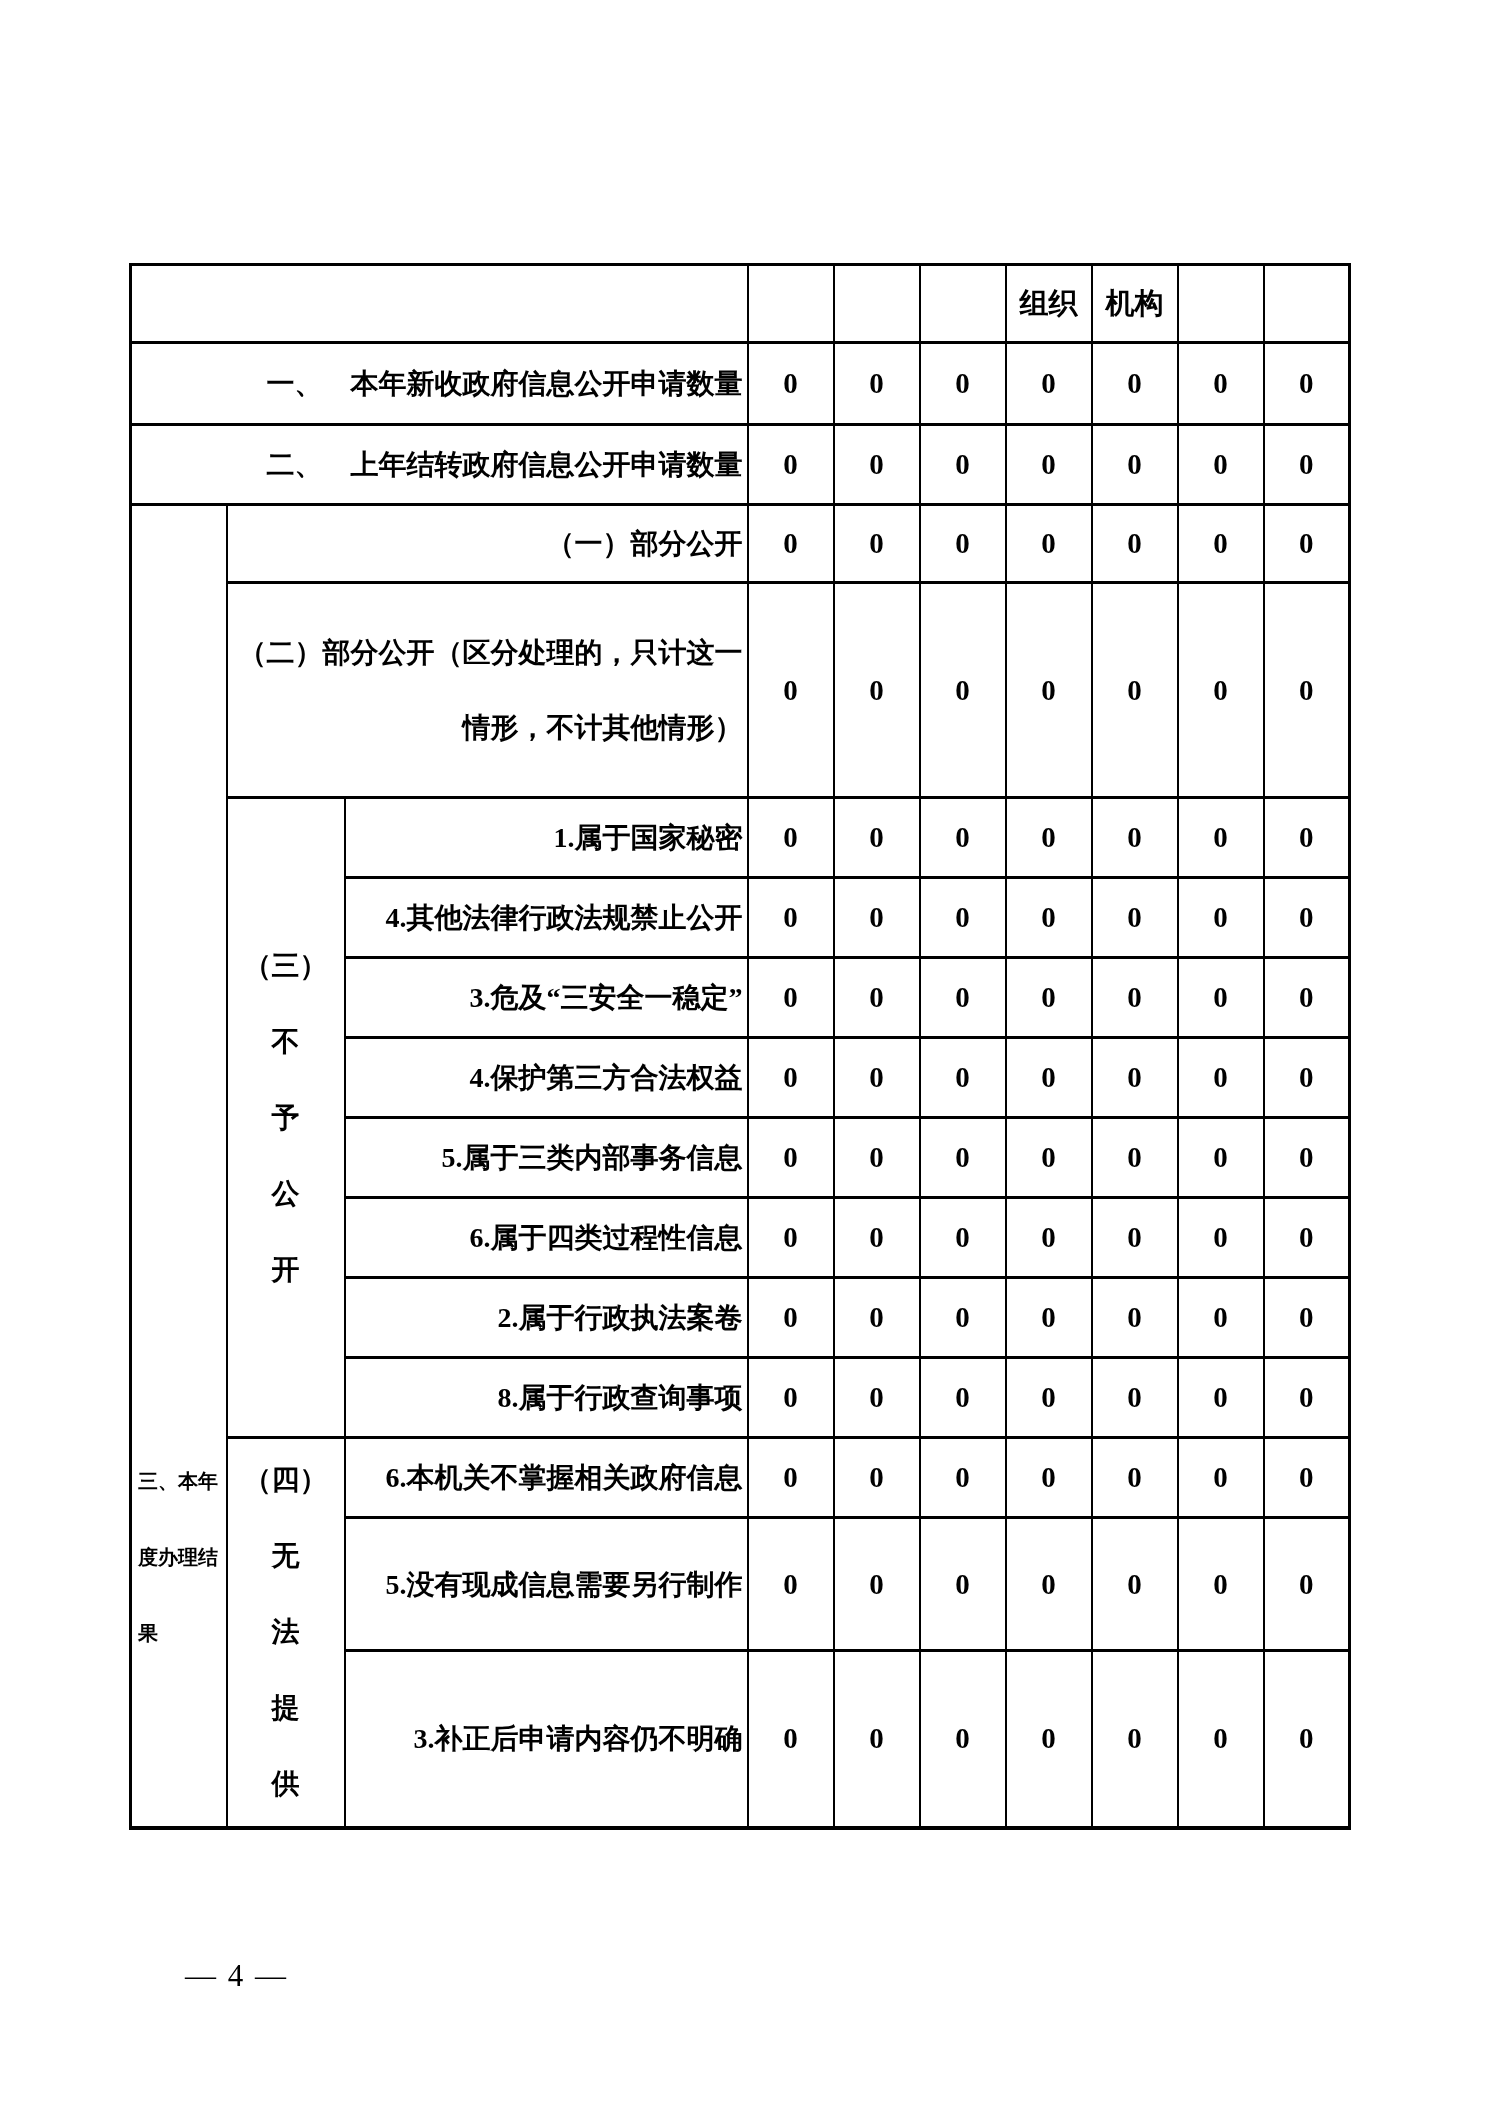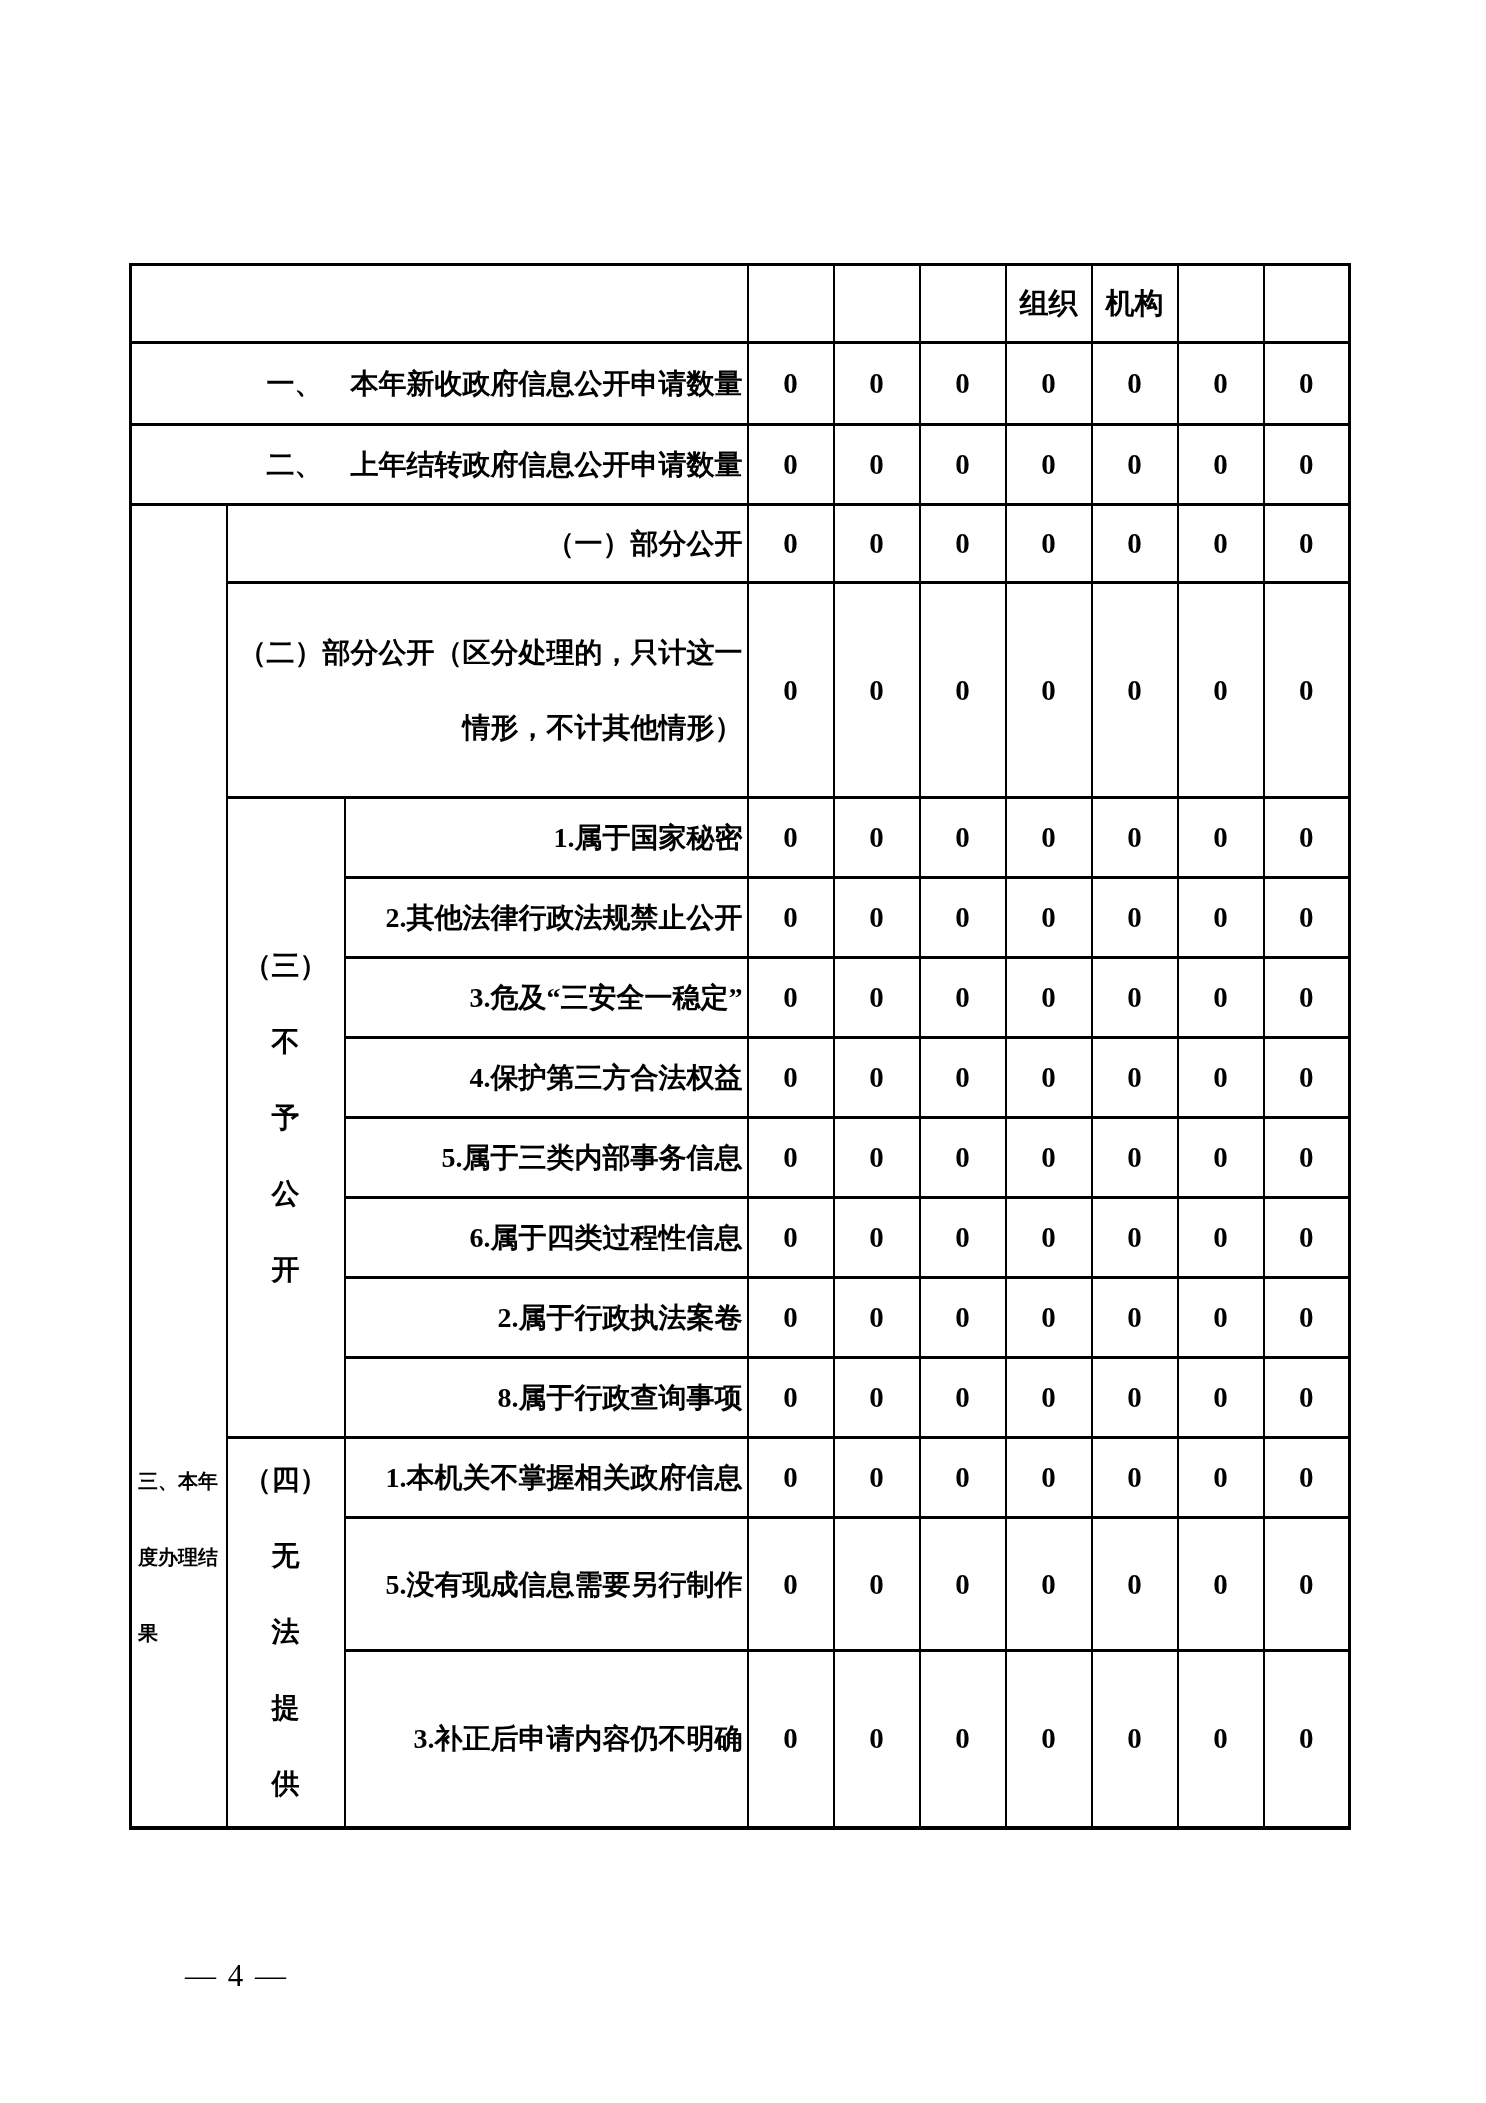--- a/index.html
+++ b/index.html
@@ -160,21 +160,21 @@
     <td class="label">1.属于国家秘密</td>
   <td class="v">0</td>
         <td class="v">0</td>
         <td class="v">0</td>
         <td class="v">0</td>
         <td class="v">0</td>
         <td class="v">0</td>
         <td class="v">0</td>
       </tr>
   <tr style="height:80px">
-    <td class="label">2.其他法律行政法规禁止公开</td>
+    <td class="label">4.其他法律行政法规禁止公开</td>
   <td class="v">0</td>
         <td class="v">0</td>
         <td class="v">0</td>
         <td class="v">0</td>
         <td class="v">0</td>
         <td class="v">0</td>
         <td class="v">0</td>
       </tr>
   <tr style="height:80px">
     <td class="label">3.危及“三安全一稳定”</td>
@@ -236,21 +236,21 @@
         <td class="v">0</td>
         <td class="v">0</td>
       </tr>
 
   <tr style="height:80px">
     <td class="vlabel" rowspan="3">（四）
 无
 法
 提
 供</td>
-    <td class="label">1.本机关不掌握相关政府信息</td>
+    <td class="label">6.本机关不掌握相关政府信息</td>
   <td class="v">0</td>
         <td class="v">0</td>
         <td class="v">0</td>
         <td class="v">0</td>
         <td class="v">0</td>
         <td class="v">0</td>
         <td class="v">0</td>
       </tr>
   <tr style="height:133px">
     <td class="label">5.没有现成信息需要另行制作</td>

